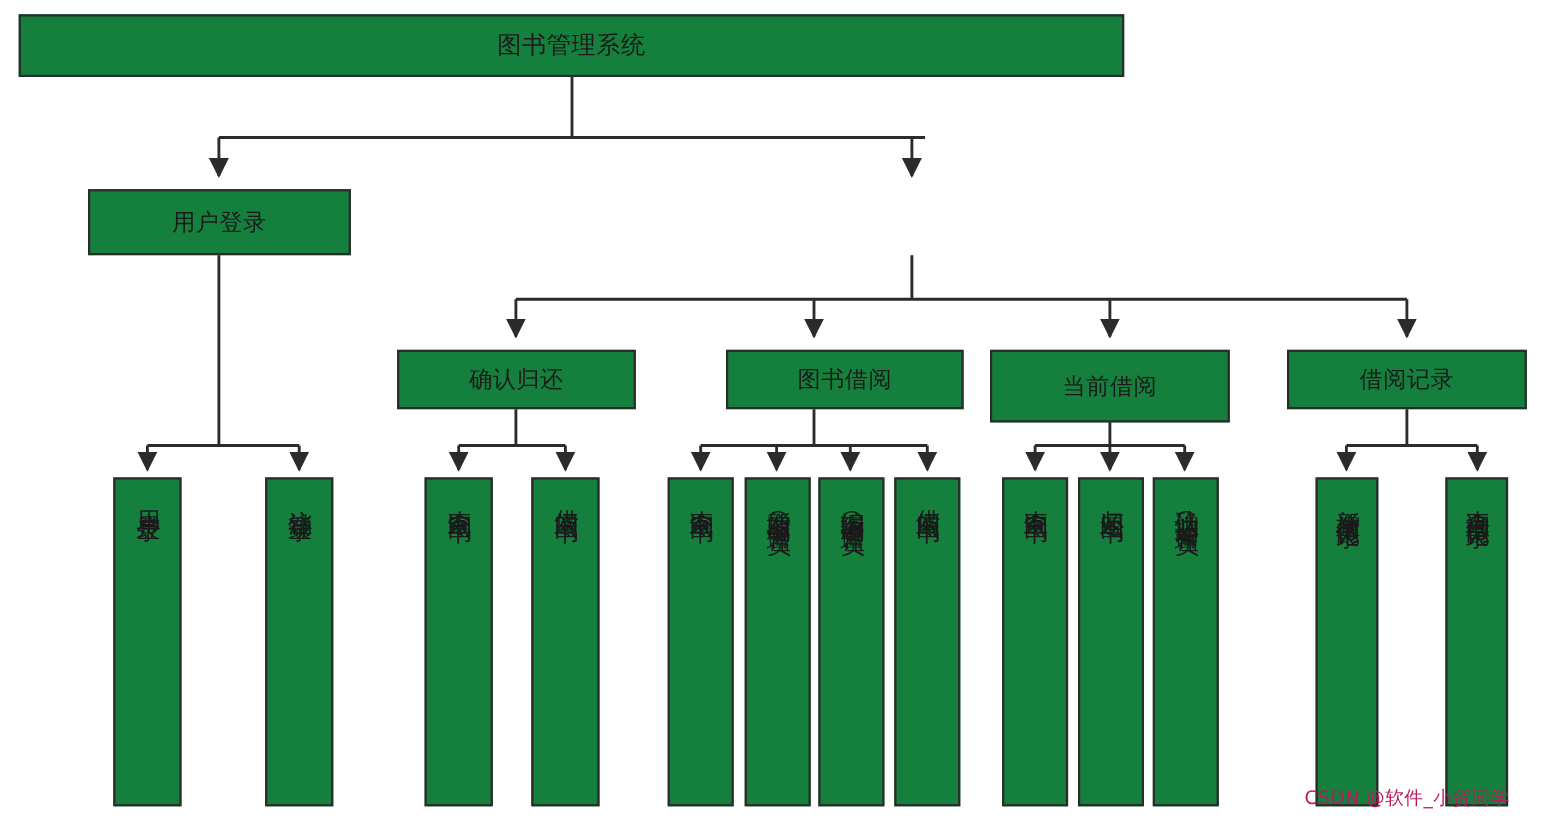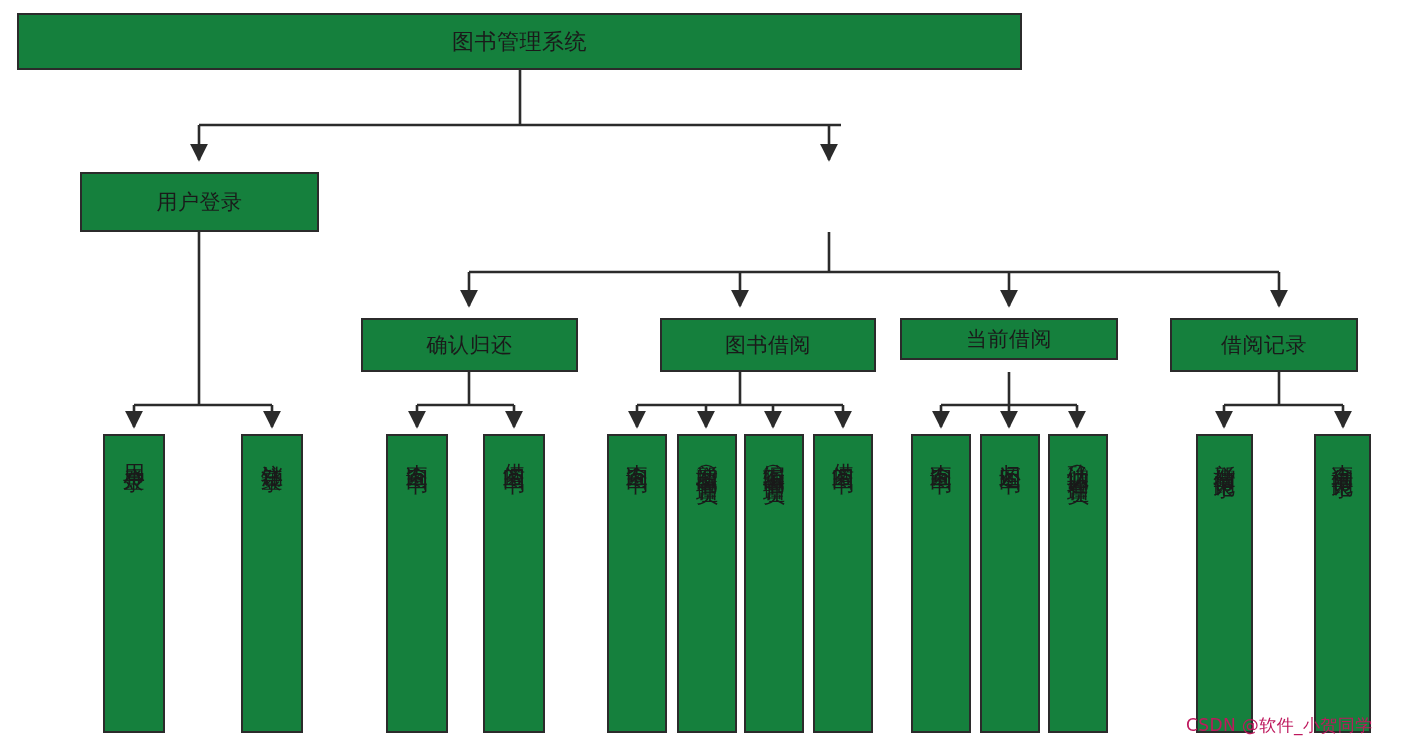--- a/index.html
+++ b/index.html
@@ -132,24 +132,24 @@
   <div class="node h-node" style="left:80px; top:172px; width:239px; height:60px;">
     <span class="node-label">用户登录</span>
   </div>
 
   <div class="node h-node" style="left:361px; top:318px; width:217px; height:54px;">
     <span class="node-label">确认归还</span>
   </div>
   <div class="node h-node" style="left:660px; top:318px; width:216px; height:54px;">
     <span class="node-label">图书借阅</span>
   </div>
-  <div class="node h-node" style="left:900px; top:318px; width:218px; height:42px;">
+  <div class="node h-node" style="left:900px; top:318px; width:218px; height:66px;">
     <span class="node-label">当前借阅</span>
   </div>
-  <div class="node h-node" style="left:1170px; top:318px; width:188px; height:54px;">
+  <div class="node h-node" style="left:1170px; top:318px; width:218px; height:54px;">
     <span class="node-label">借阅记录</span>
   </div>
 
   <div class="node v-node" style="left:103px; top:434px; width:62px; height:299px;">
     <span class="node-label">用户登录</span>
   </div>
   <div class="node v-node" style="left:241px; top:434px; width:62px; height:299px;">
     <span class="node-label">注销登录</span>
   </div>
 

